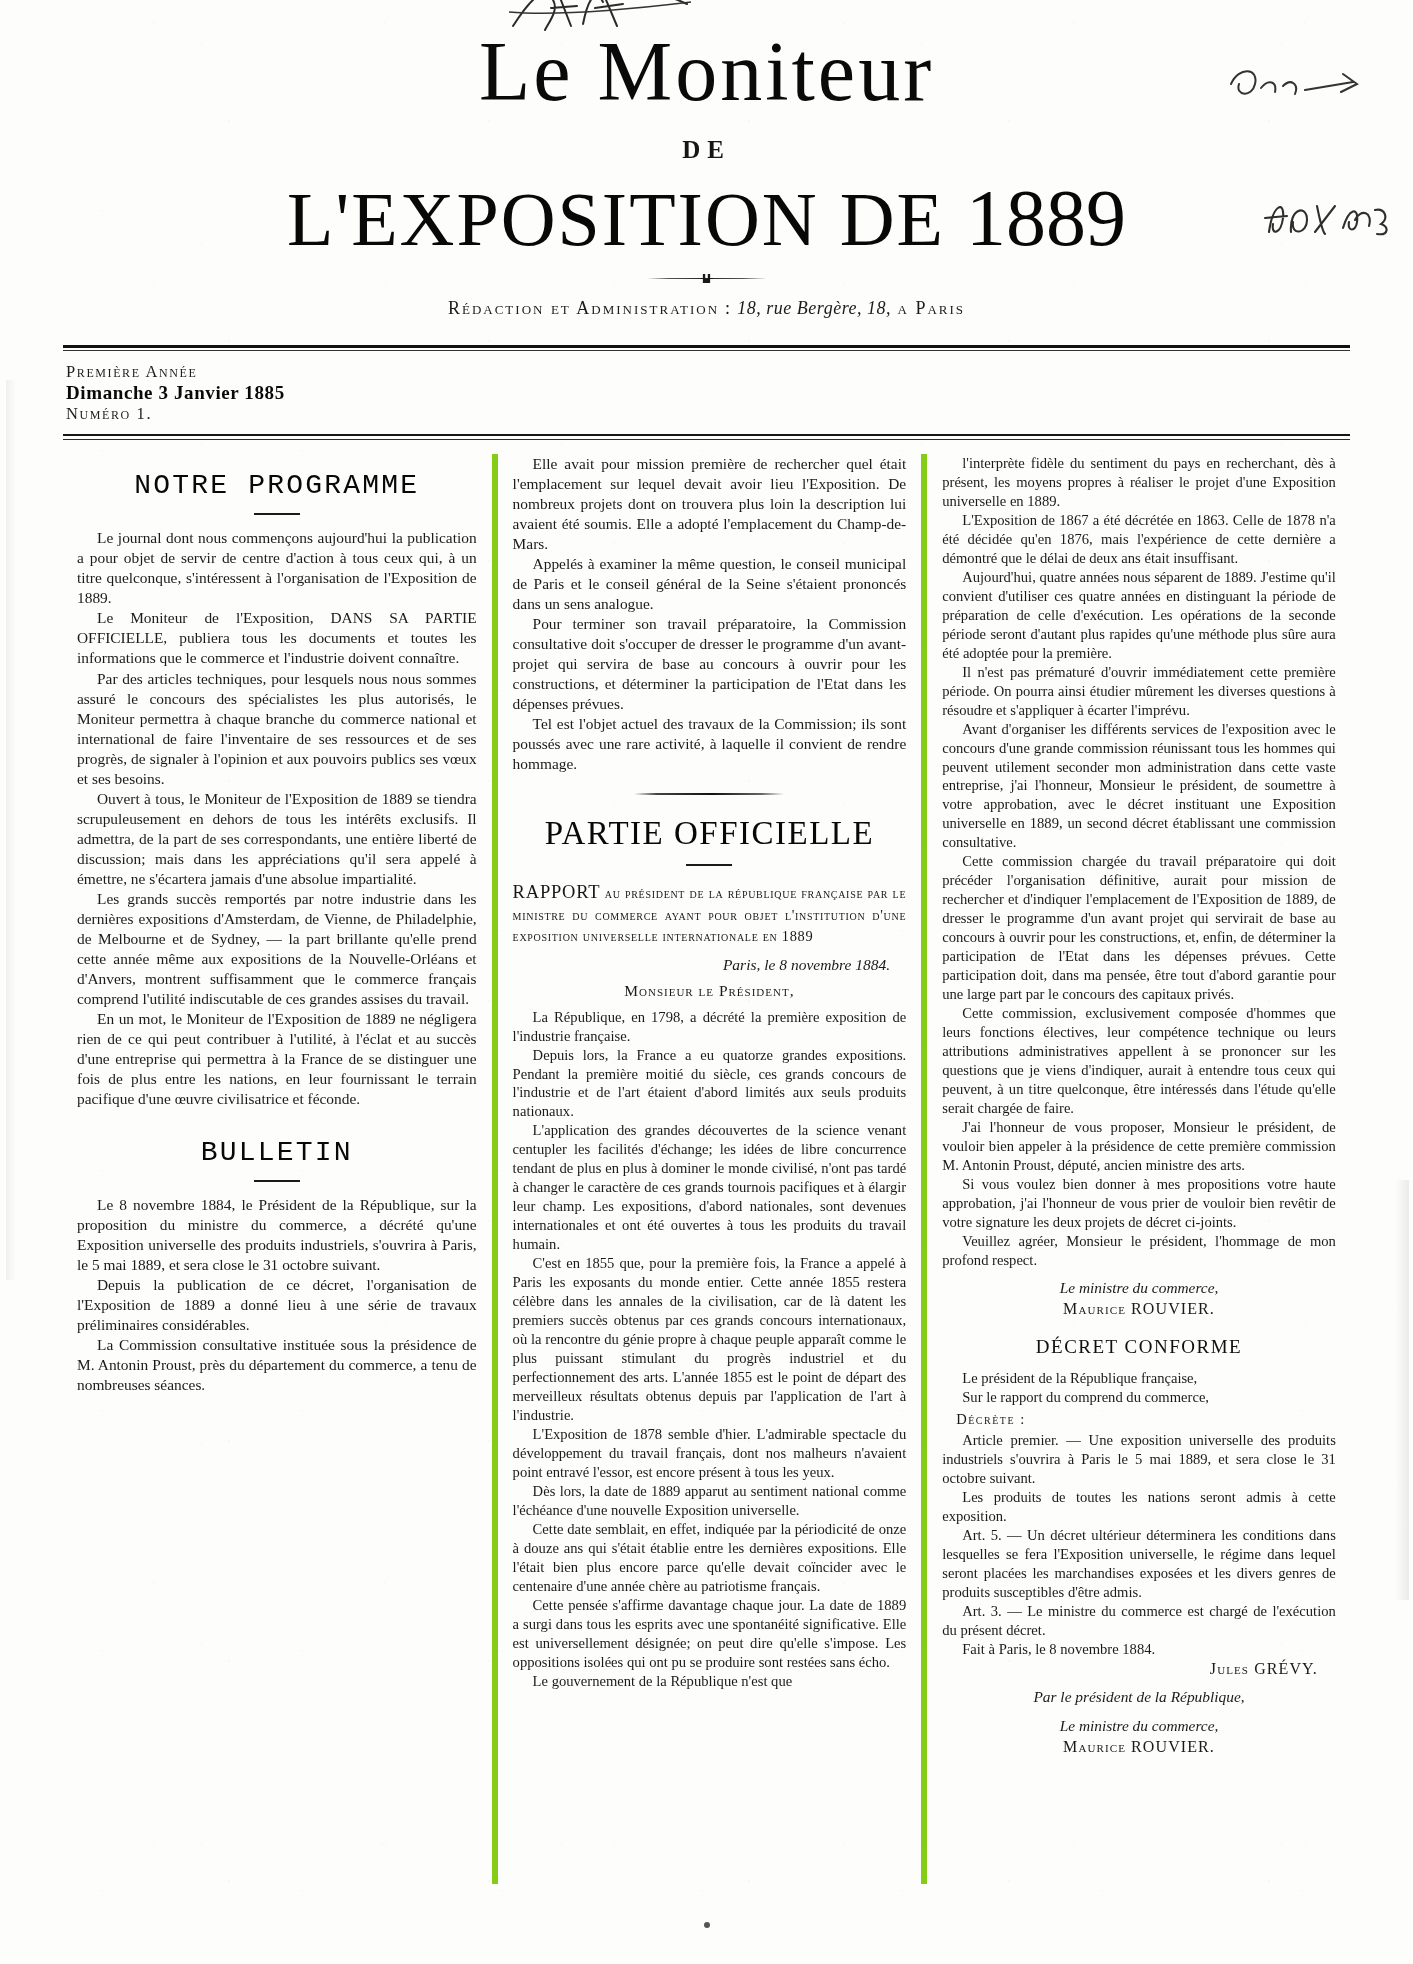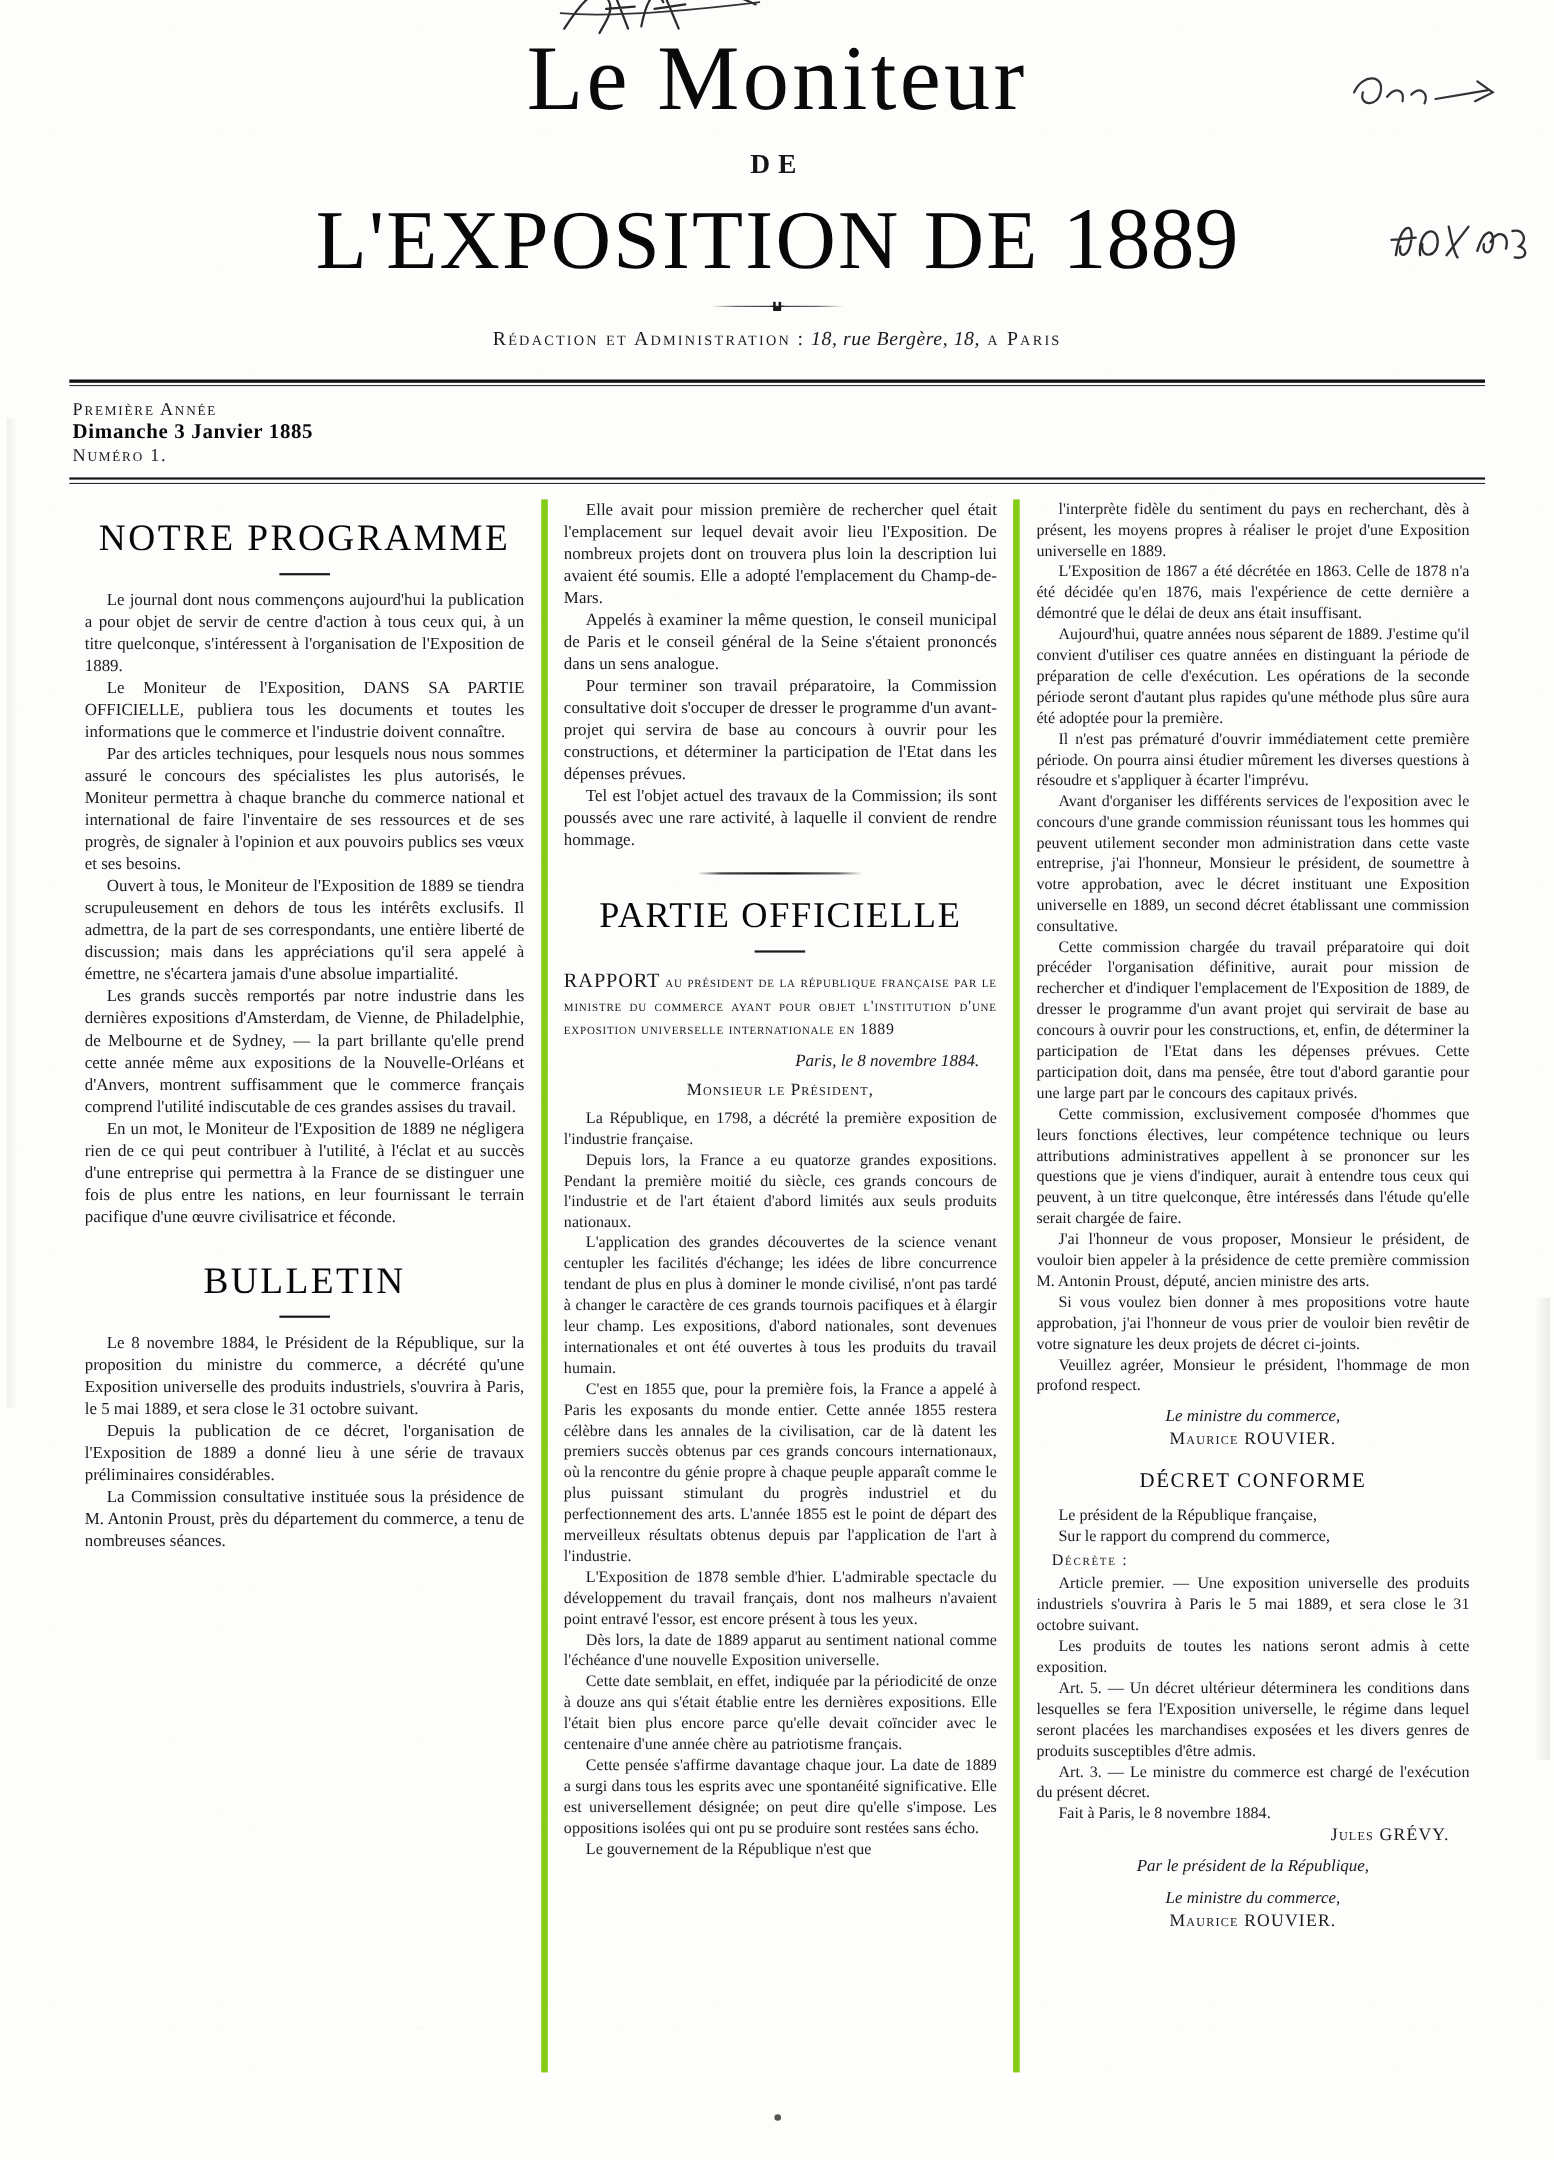--- a/index.html
+++ b/index.html
@@ -187,26 +187,26 @@
   .col + .col {
     border-left: 6px solid #84cc16;
   }
   .col p {
     margin: 0;
     text-indent: 20px;
   }
 
   .sec-head {
     text-align: center;
-    font-size: 34px;
+    font-size: 28px;
     letter-spacing: 2.2px;
     margin: 14px 0 0 0;
     font-weight: 400;
     color: #080808;
-    font-family: Liberation Serif, serif;
+    font-family: Liberation Mono, monospace;
   }
   .sec-head.serif {
     font-family: "Liberation Serif", serif;
     font-size: 33px;
     letter-spacing: 1.5px;
   }
   .head-rule {
     width: 46px;
     height: 2px;
     background: #1a1a1a;

